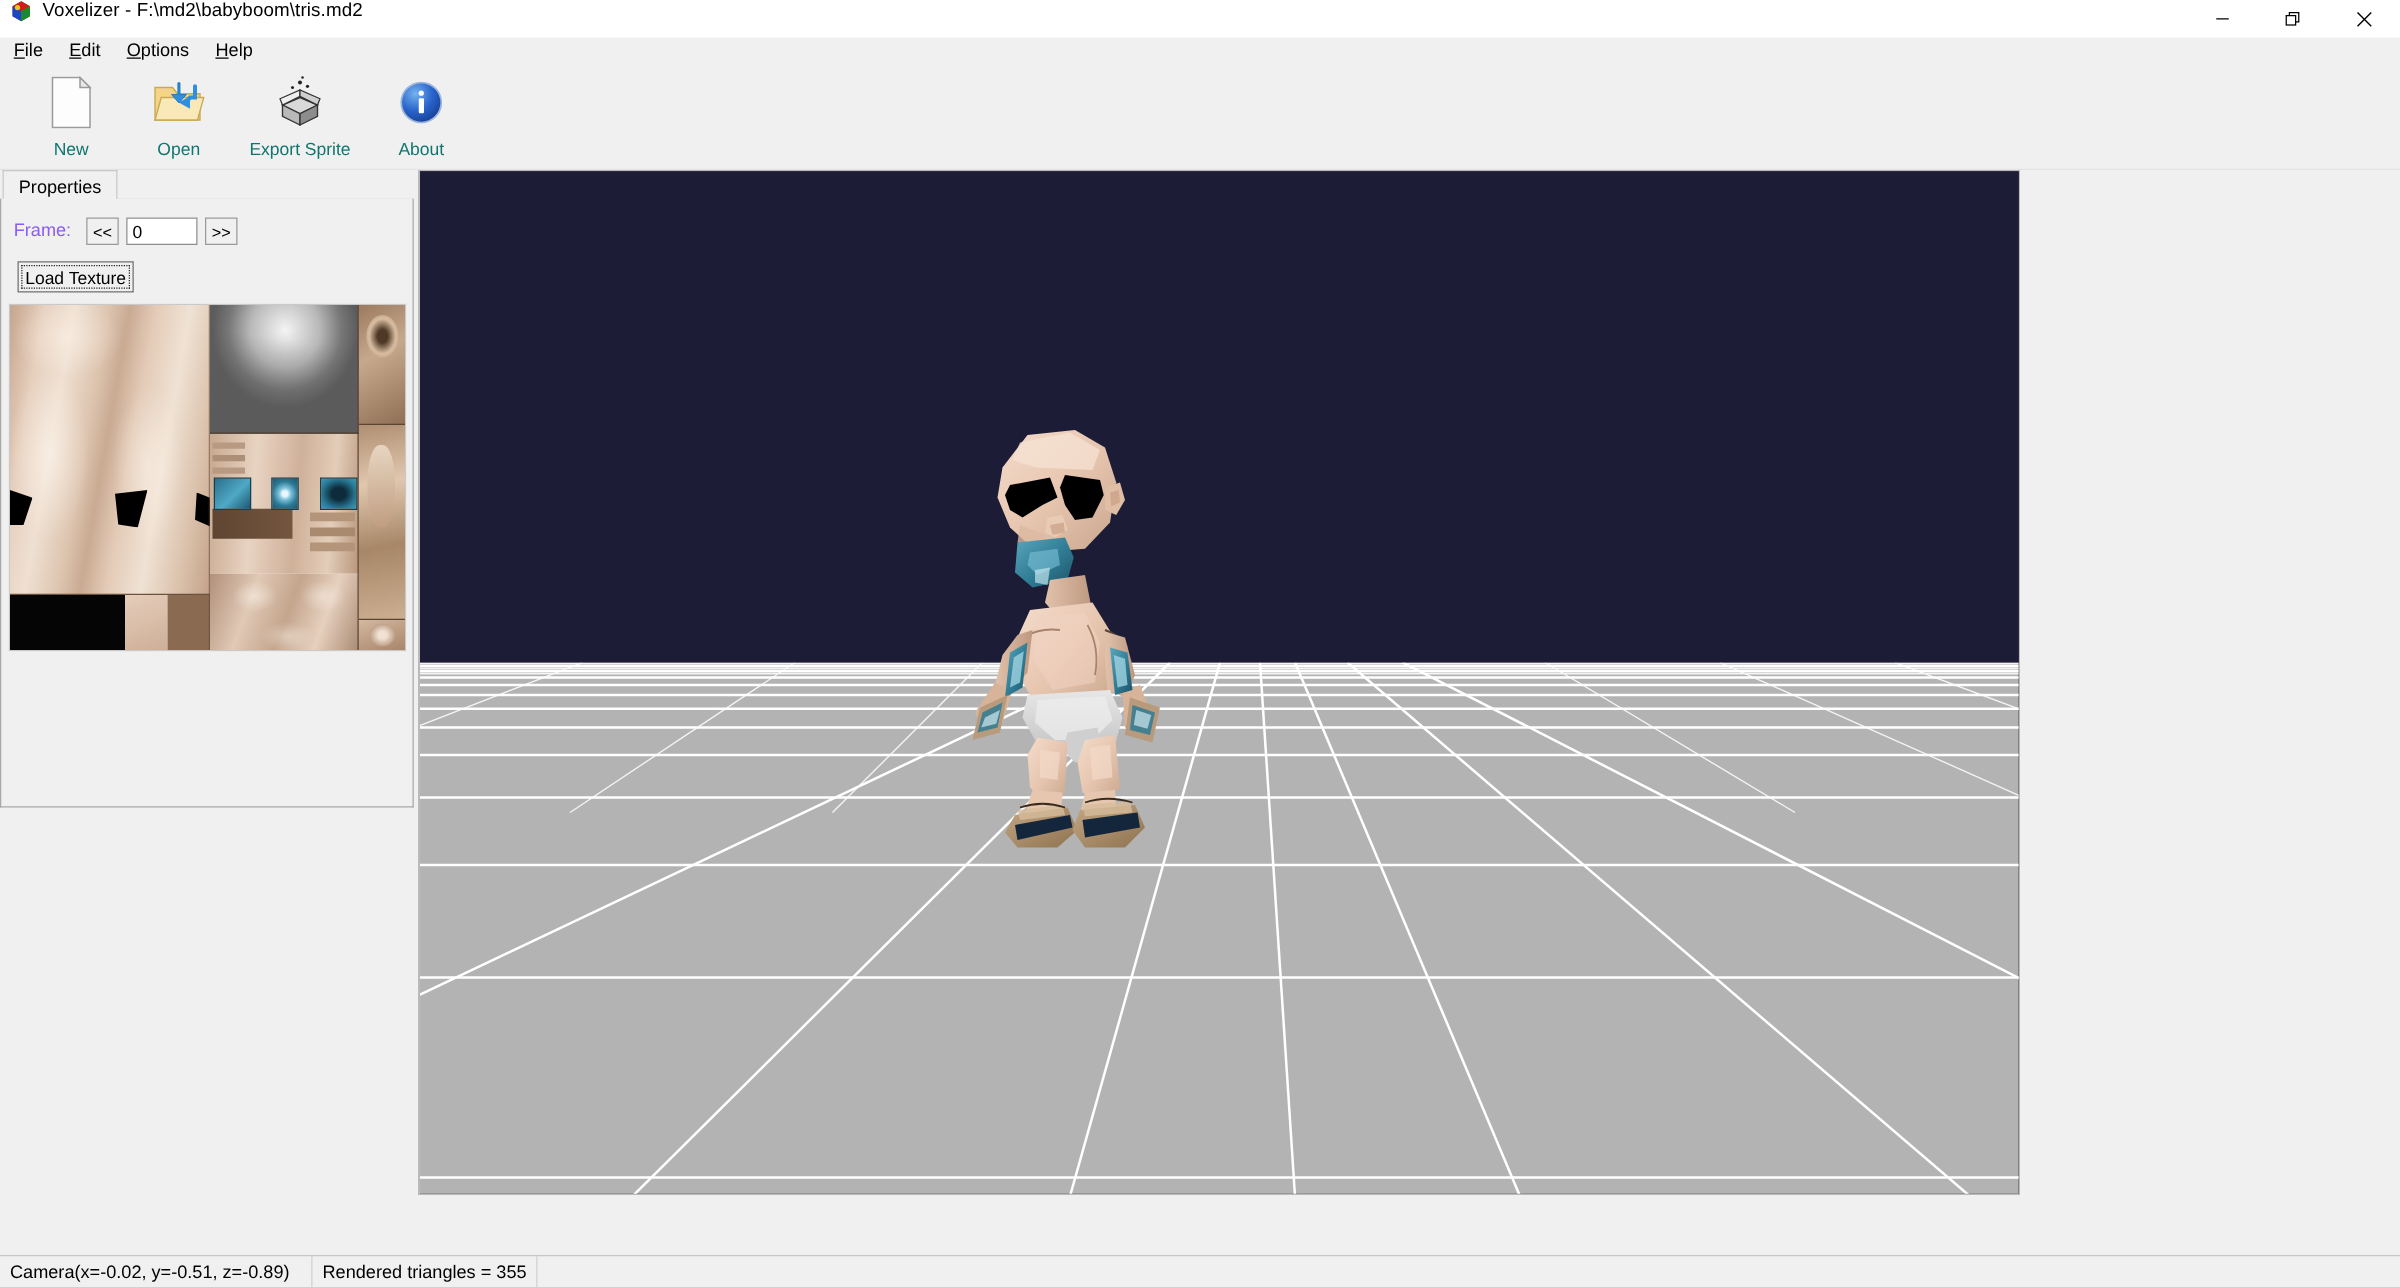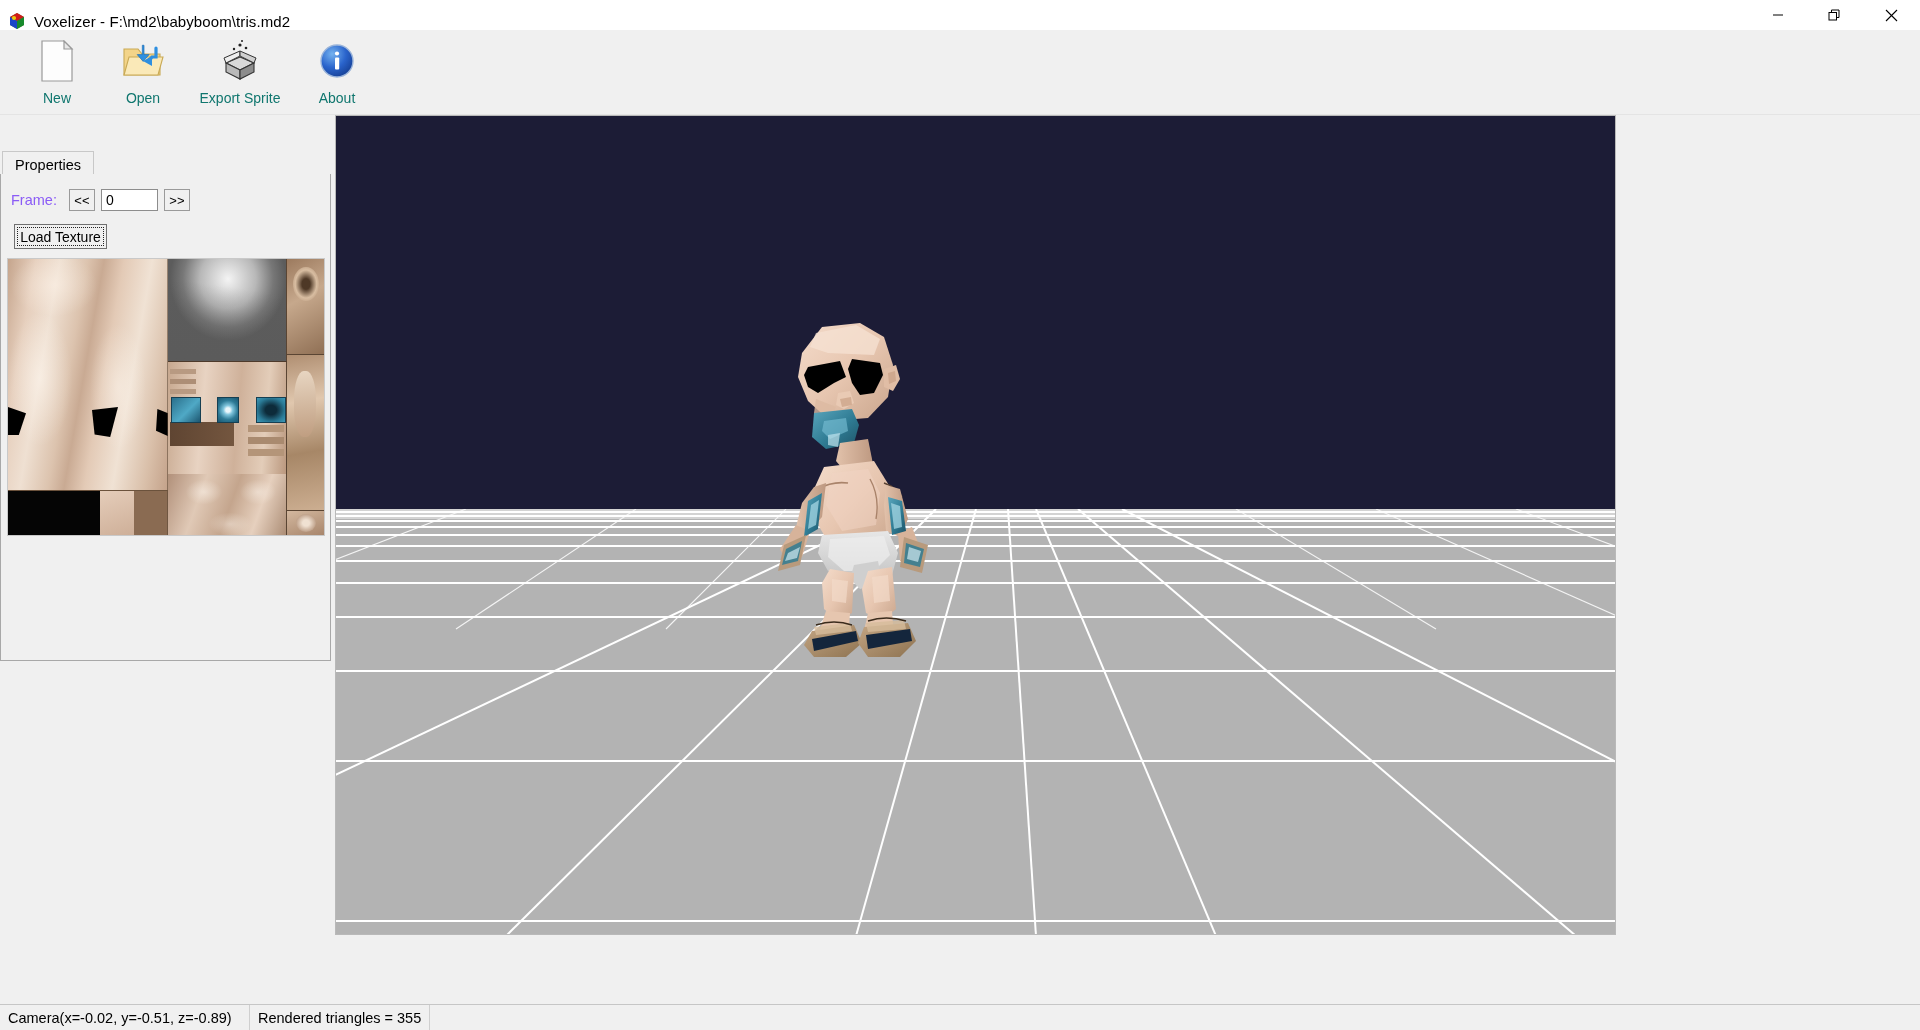--- a/index.html
+++ b/index.html
@@ -13,21 +13,21 @@
     position: relative;
     width: 1920px; height: 1030px;
     background: #f0f0f0;
     display: flex; flex-direction: column;
   }
 
   
   .titlebar {
     height: 18px; min-height: 30px;
     background: #ffffff;
-    display: flex; align-items: flex-end;
+    display: flex; align-items: flex-start;
     position: relative;
   }
   .title-icon {
     width: 18px; height: 18px;
     margin-left: 8px; margin-right: 8px;
     position: relative;
     flex: 0 0 auto;
   }
   .title-icon svg { display: block; }
   .title-text {
@@ -92,21 +92,20 @@
     position: relative;
     background: #f0f0f0;
   }
 
   
   .leftpanel {
     position: absolute;
     left: 0; top: 0;
     width: 283px;
     height: 510px;
-    margin-top: 36px;
   }
   .tabstrip {
     position: absolute; left: 0; top: 0;
     width: 331px; height: 24px;
     background: #f0f0f0;
   }
   .tab {
     position: absolute; left: 2px; top: 0;
     height: 24px;
     padding: 2px 12px 0 12px;
@@ -258,20 +257,26 @@
       </div>
       <div class="winbtn">
         <svg width="13" height="13" viewBox="0 0 13 13">
           <line x1="1" y1="1" x2="12" y2="12" stroke="#000" stroke-width="1.1"></line>
           <line x1="12" y1="1" x2="1" y2="12" stroke="#000" stroke-width="1.1"></line>
         </svg>
       </div>
     </div>
   </div>
 
+  <div class="menubar">
+    <div class="menuitem"><span class="acc">F</span><span>ile</span></div>
+    <div class="menuitem"><span class="acc">E</span><span>dit</span></div>
+    <div class="menuitem"><span class="acc">O</span><span>ptions</span></div>
+    <div class="menuitem"><span class="acc">H</span><span>elp</span></div>
+  </div>
 
   <div class="toolbar">
 
     <div class="tbbtn">
       <div class="tbicon">
         <svg width="34" height="42" viewBox="0 0 34 42">
           <path d="M2 1 H24 L32 9 V41 H2 Z" fill="#fdfdfd" stroke="#9a9a9a" stroke-width="1.2"></path>
           <path d="M24 1 V9 H32 Z" fill="#e8e8e8" stroke="#9a9a9a" stroke-width="1.2"></path>
         </svg>
       </div>

